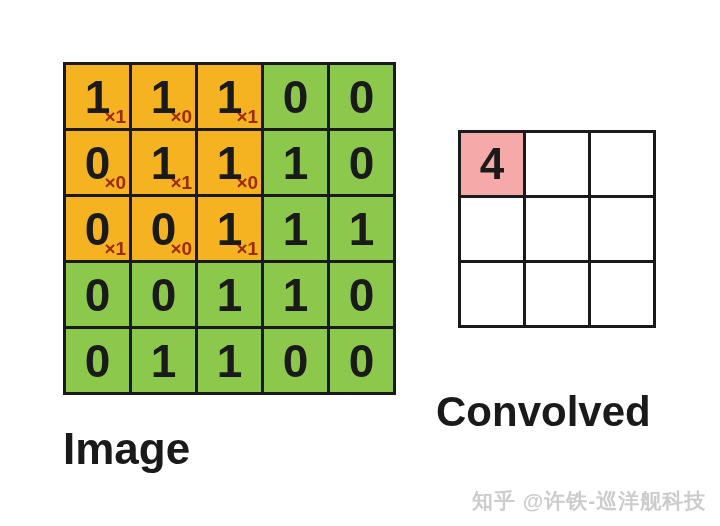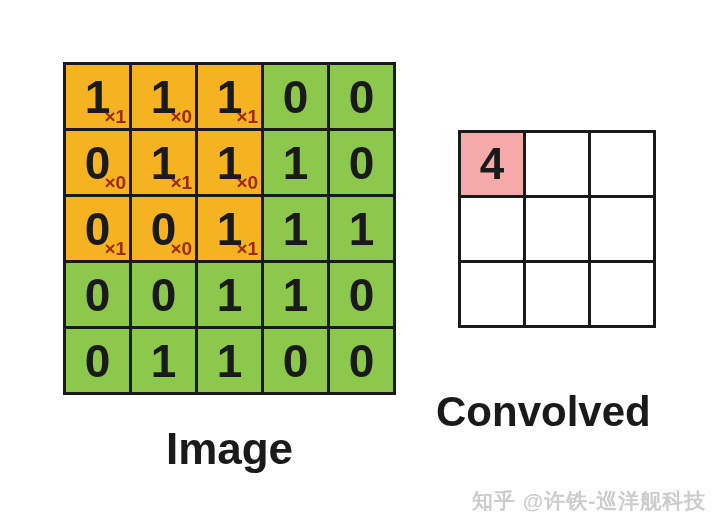--- a/index.html
+++ b/index.html
@@ -15,21 +15,21 @@
   .cell.kernel{background:var(--kernel-cell,#f5b321);}
   .cell .digit{font-size:46px;font-weight:bold;color:var(--digit,#1a1a1a);line-height:1;}
   .cell .mult{
     position:absolute;left:61%;bottom:2px;font-size:19px;font-weight:bold;
     color:var(--multiplier-text,#9e2b00);line-height:1;
   }
   #feature-grid .cell{background:var(--empty-cell,#ffffff);}
   #feature-grid .cell.hl{background:var(--result-cell,#f5a9a9);}
   #feature-grid .digit{font-size:44px;}
   .label{position:absolute;color:var(--digit,#1a1a1a);font-weight:bold;}
-  #image-label{left:63px;top:420px;width:333px;text-align:center;font-size:44px;line-height:58px;}
+  #image-label{left:63px;top:420px;width:333px;font-size:44px;line-height:58px;}
   #feature-label{left:436px;top:380px;font-size:42px;line-height:63px;}
   #watermark{
     position:absolute;left:472px;top:488px;font-size:21px;line-height:1.2;
     color:var(--watermark,#cdcdcd);letter-spacing:1px;white-space:nowrap;font-weight:bold;
   }
 </style>
 </head>
 <body style="--background: #ffffff; --kernel-cell: #F5B321; --image-cell: #8CC84B; --result-cell: #F5A9A9; --empty-cell: #FFFFFF; --multiplier-text: #9E2B00; --grid-line: #1A1A1A; --digit: #1A1A1A; --watermark: #CCCCCC;">
 
 <div id="image-grid" class="grid">

